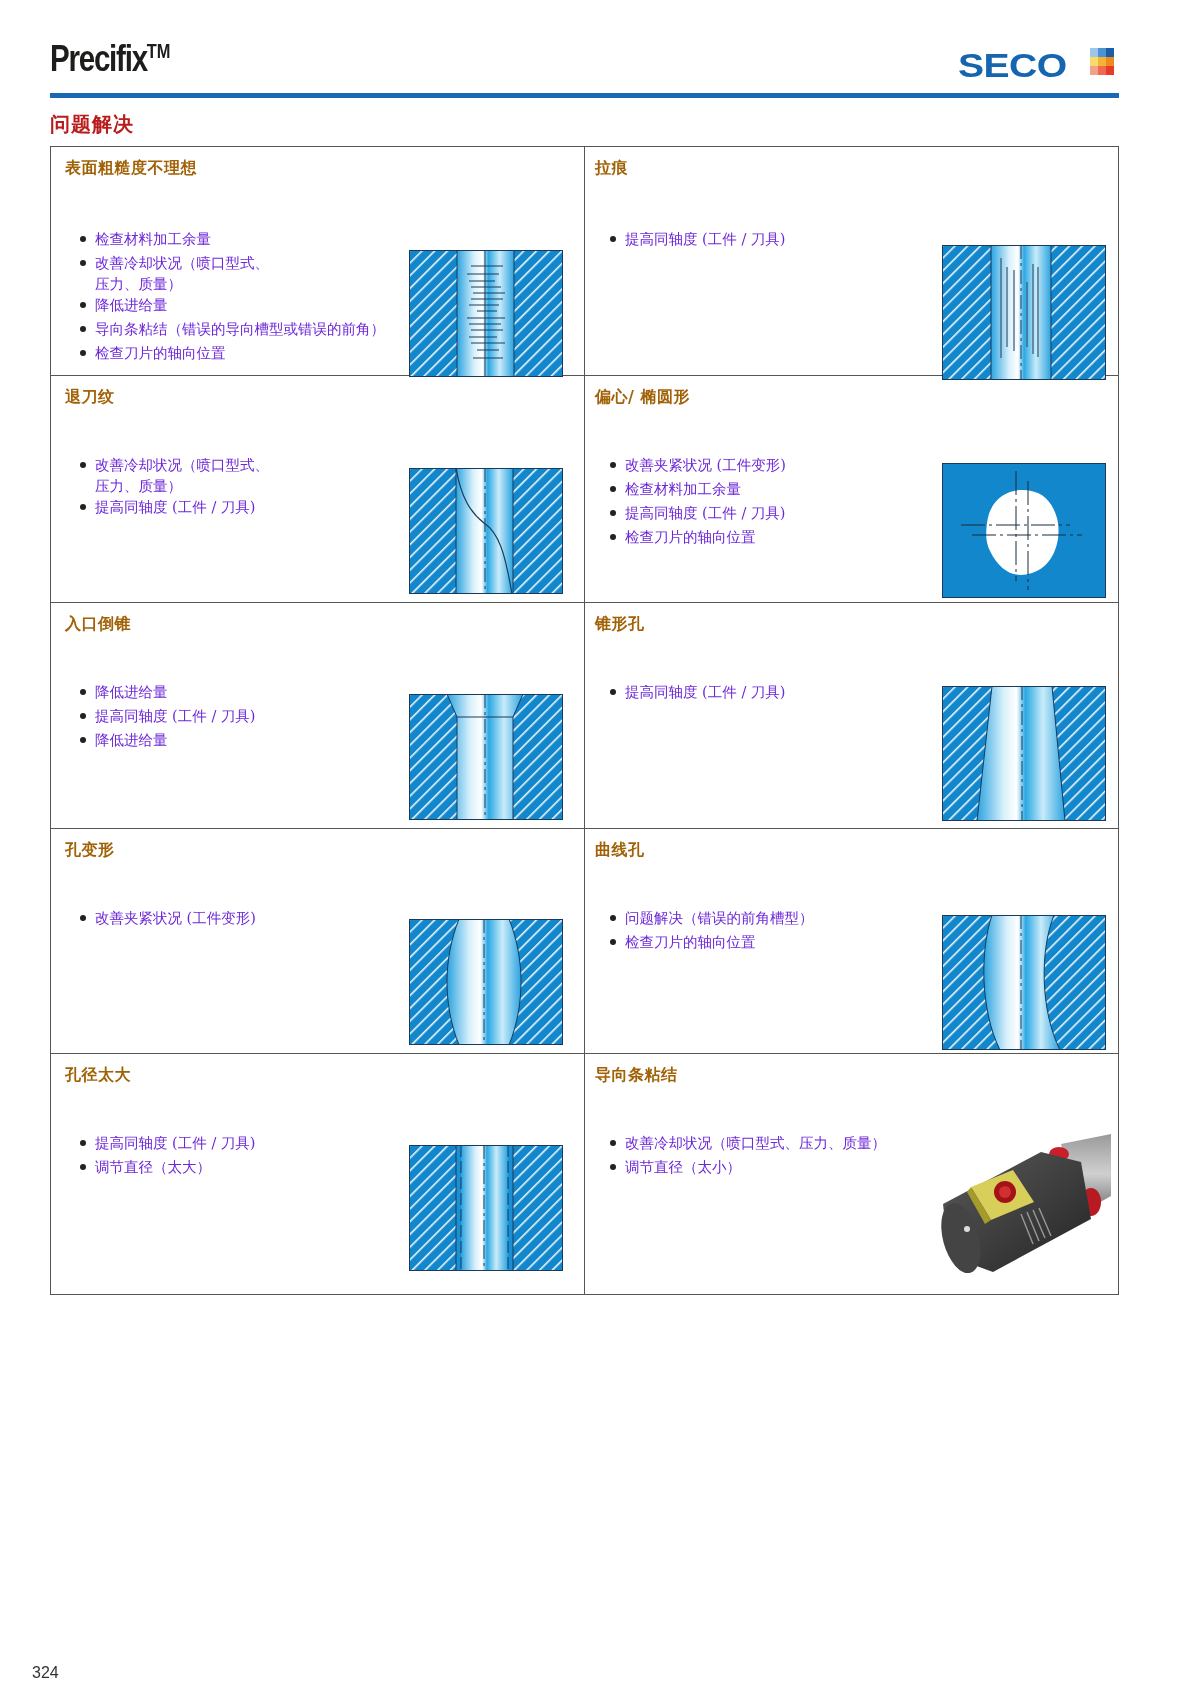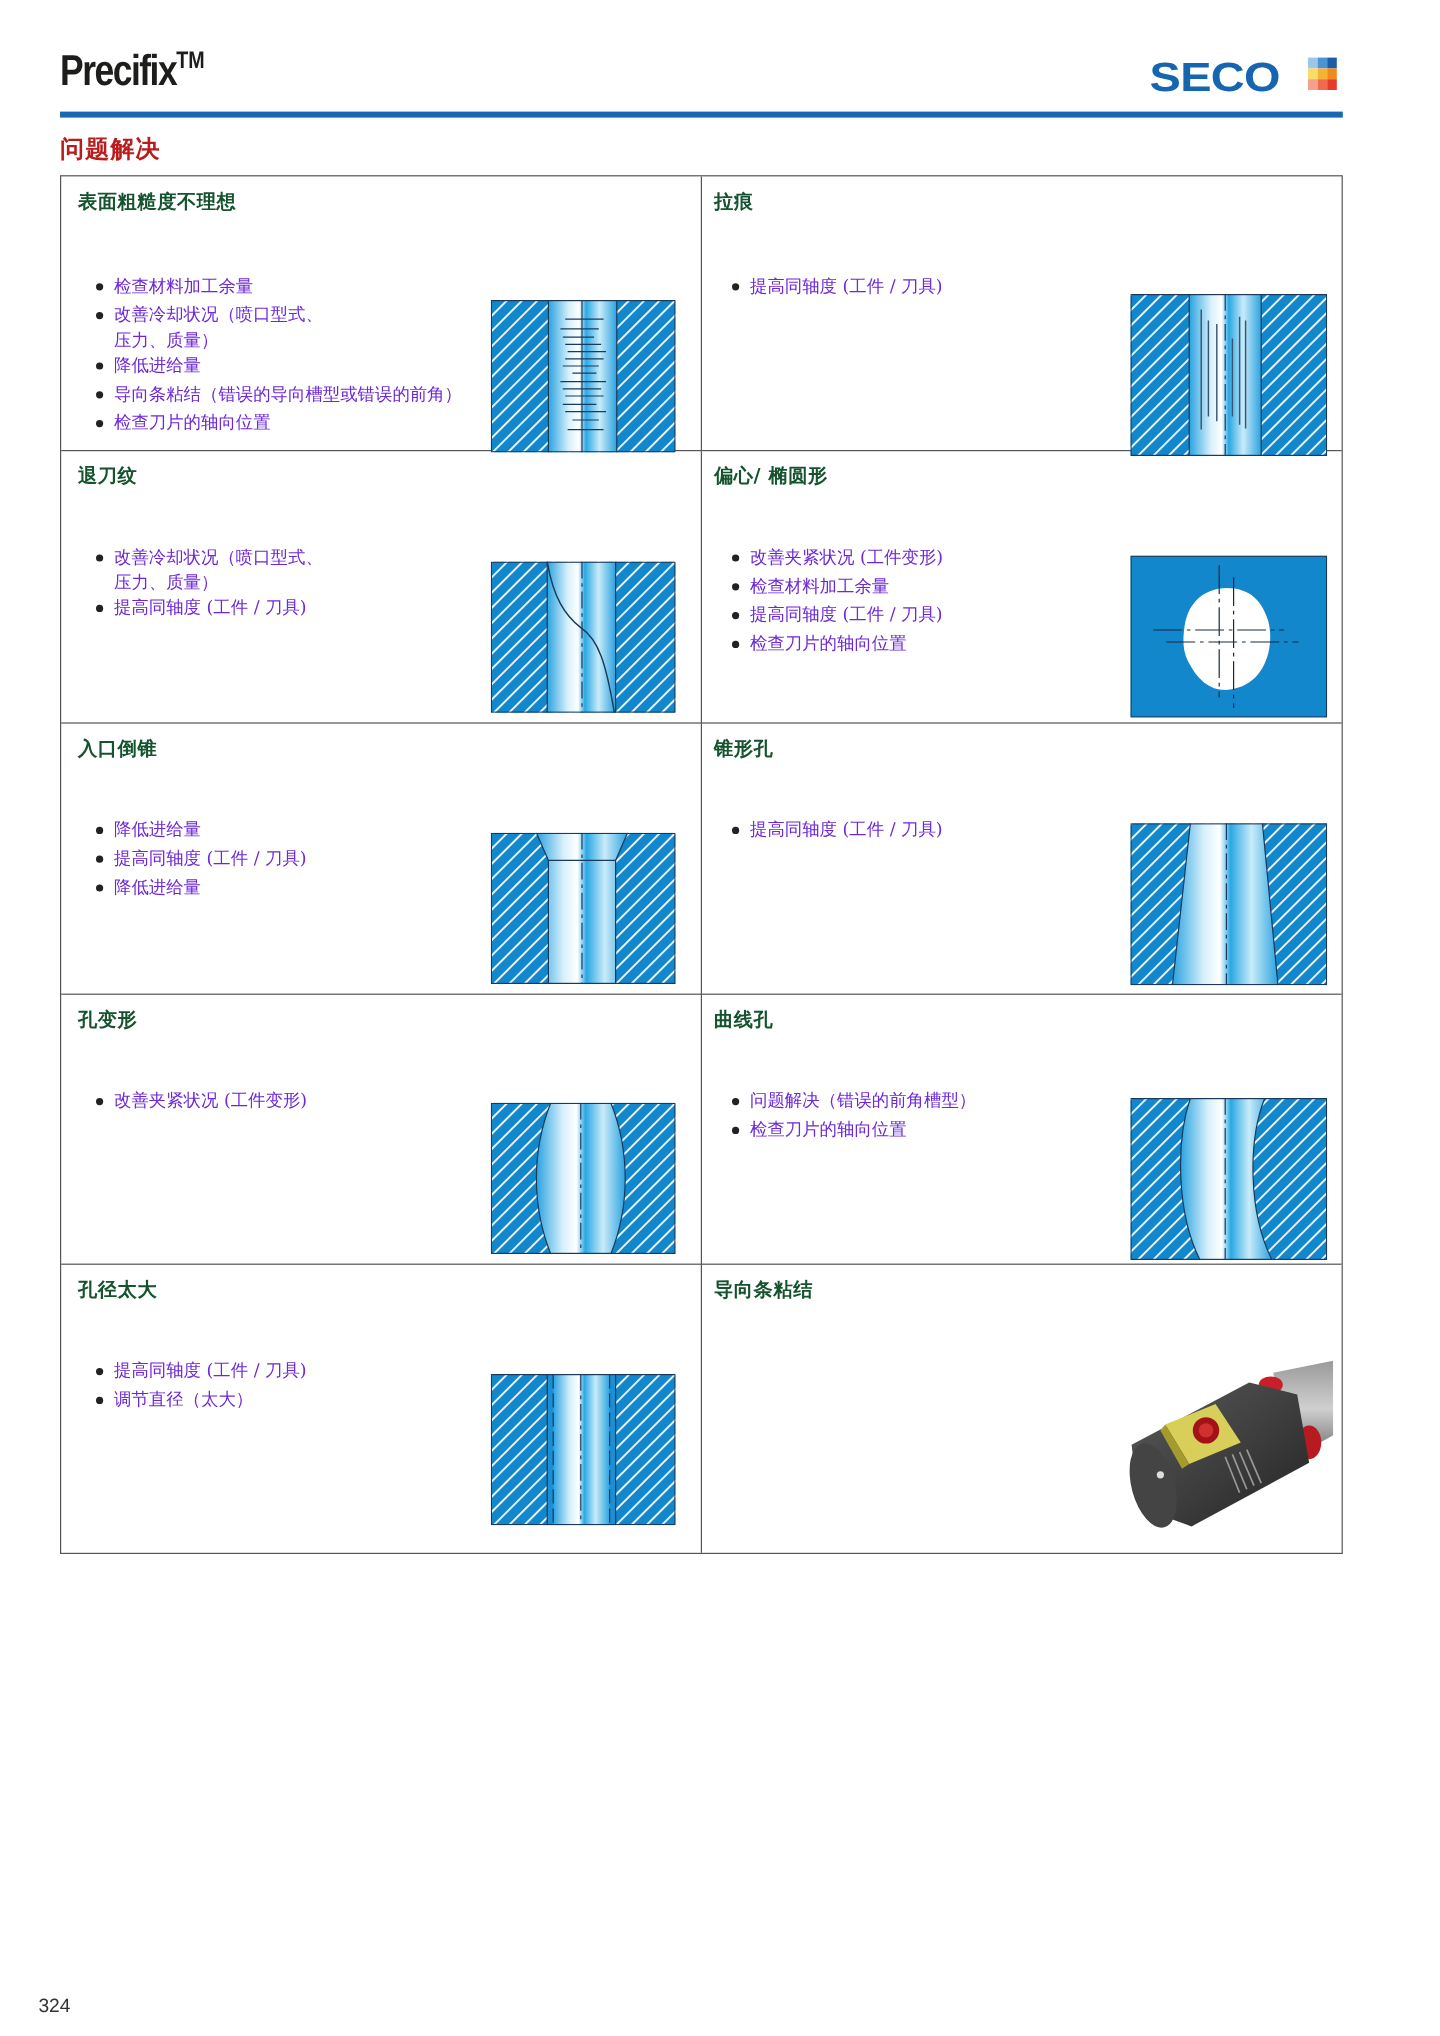--- a/index.html
+++ b/index.html
@@ -11,21 +11,21 @@
   .logo { position:absolute; left:958px; top:46px; height:34px; display:flex; align-items:flex-start; }
   .logo-text { font-family:"Liberation Sans",sans-serif; font-weight:900; font-size:34px; color:#1565b0; letter-spacing:-0.5px; font-style:normal; transform:scaleX(1.15); transform-origin:left center; }
   .logo-squares { position:absolute; left:132px; top:2px; display:grid; grid-template-columns:repeat(3,8px); grid-template-rows:repeat(3,9px); gap:0; }
   .topbar { position:absolute; left:50px; top:93px; width:1069px; height:5px; background:#1868b4; }
   .section-title { position:absolute; left:50px; top:111px; font-size:20px; font-weight:bold; color:#b91c1c; letter-spacing:1px; }
   .grid { position:absolute; left:50px; top:146px; width:1069px; border:1.5px solid #555; box-sizing:border-box;
           display:grid; grid-template-columns:534px 533px; }
   .cell { position:relative; border-right:1.5px solid #555; border-bottom:1.5px solid #555; box-sizing:border-box; }
   .cell.right { border-right:none; }
   .cell.last { border-bottom:none; }
-  .cell-title { position:absolute; left:14px; top:11px; font-size:16px; font-weight:bold; color:#14532d; letter-spacing:0.5px; }
+  .cell-title { position:absolute; left:14px; top:11px; font-size:16px; font-weight:bold; color:#a16207; letter-spacing:0.5px; }
   .cell.right .cell-title { left:10px; }
   .bullets { position:absolute; left:28px; margin:0; padding:0; list-style:none; font-size:14.5px; line-height:24px; color:#6d28d9; }
   .cell.right .bullets { left:24px; }
   .bullets li { position:relative; padding-left:16px; }
   .bullets li::before { content:""; position:absolute; left:1px; top:9px; width:6px; height:6px; border-radius:50%; background:#222; }
   .bullets li .cont { display:block; line-height:18px; }
   .diagram { position:absolute; }
   .diagram svg { display:block; }
   .page-number { position:absolute; left:32px; top:1664px; font-family:"Liberation Sans",sans-serif; font-size:16px; color:#333; }
 </style>
@@ -240,20 +240,24 @@
           <line x1="104" y1="0" x2="104" y2="126" stroke="#1b3a5a"></line>
         <line x1="52" y1="0" x2="52" y2="126" stroke="#1b3a5a" stroke-dasharray="12,4"></line>
           <line x1="99" y1="0" x2="99" y2="126" stroke="#1b3a5a" stroke-dasharray="12,4"></line>
         <line x1="75" y1="0" x2="75" y2="126" stroke="#1b3a5a" stroke-dasharray="14,4,3,4"></line>
         <rect x="0.5" y="0.5" width="153" height="125" fill="none" stroke="#1b3a5a"></rect>
         </svg>
     </div>
   </div>
   <div class="cell right last" style="height:240px">
     <div class="cell-title">导向条粘结</div>
+    <ul class="bullets" style="top:77px">
+        <li>改善冷却状况（喷口型式、压力、质量）</li>
+        <li>调节直径（太小）</li>
+      </ul>
     <div class="diagram" style="left:356px;top:80px">
       <svg width="170" height="140" viewBox="0 0 170 140">
         <defs>
           <linearGradient id="shank" x1="0" y1="0" x2="0" y2="1">
               <stop offset="0" stop-color="#9a9a9a"></stop>
               <stop offset="0.5" stop-color="#d0d0d0"></stop>
               <stop offset="1" stop-color="#6a6a6a"></stop>
             </linearGradient>
           <linearGradient id="body" x1="0" y1="0" x2="1" y2="1">
               <stop offset="0" stop-color="#5a5a5a"></stop>

